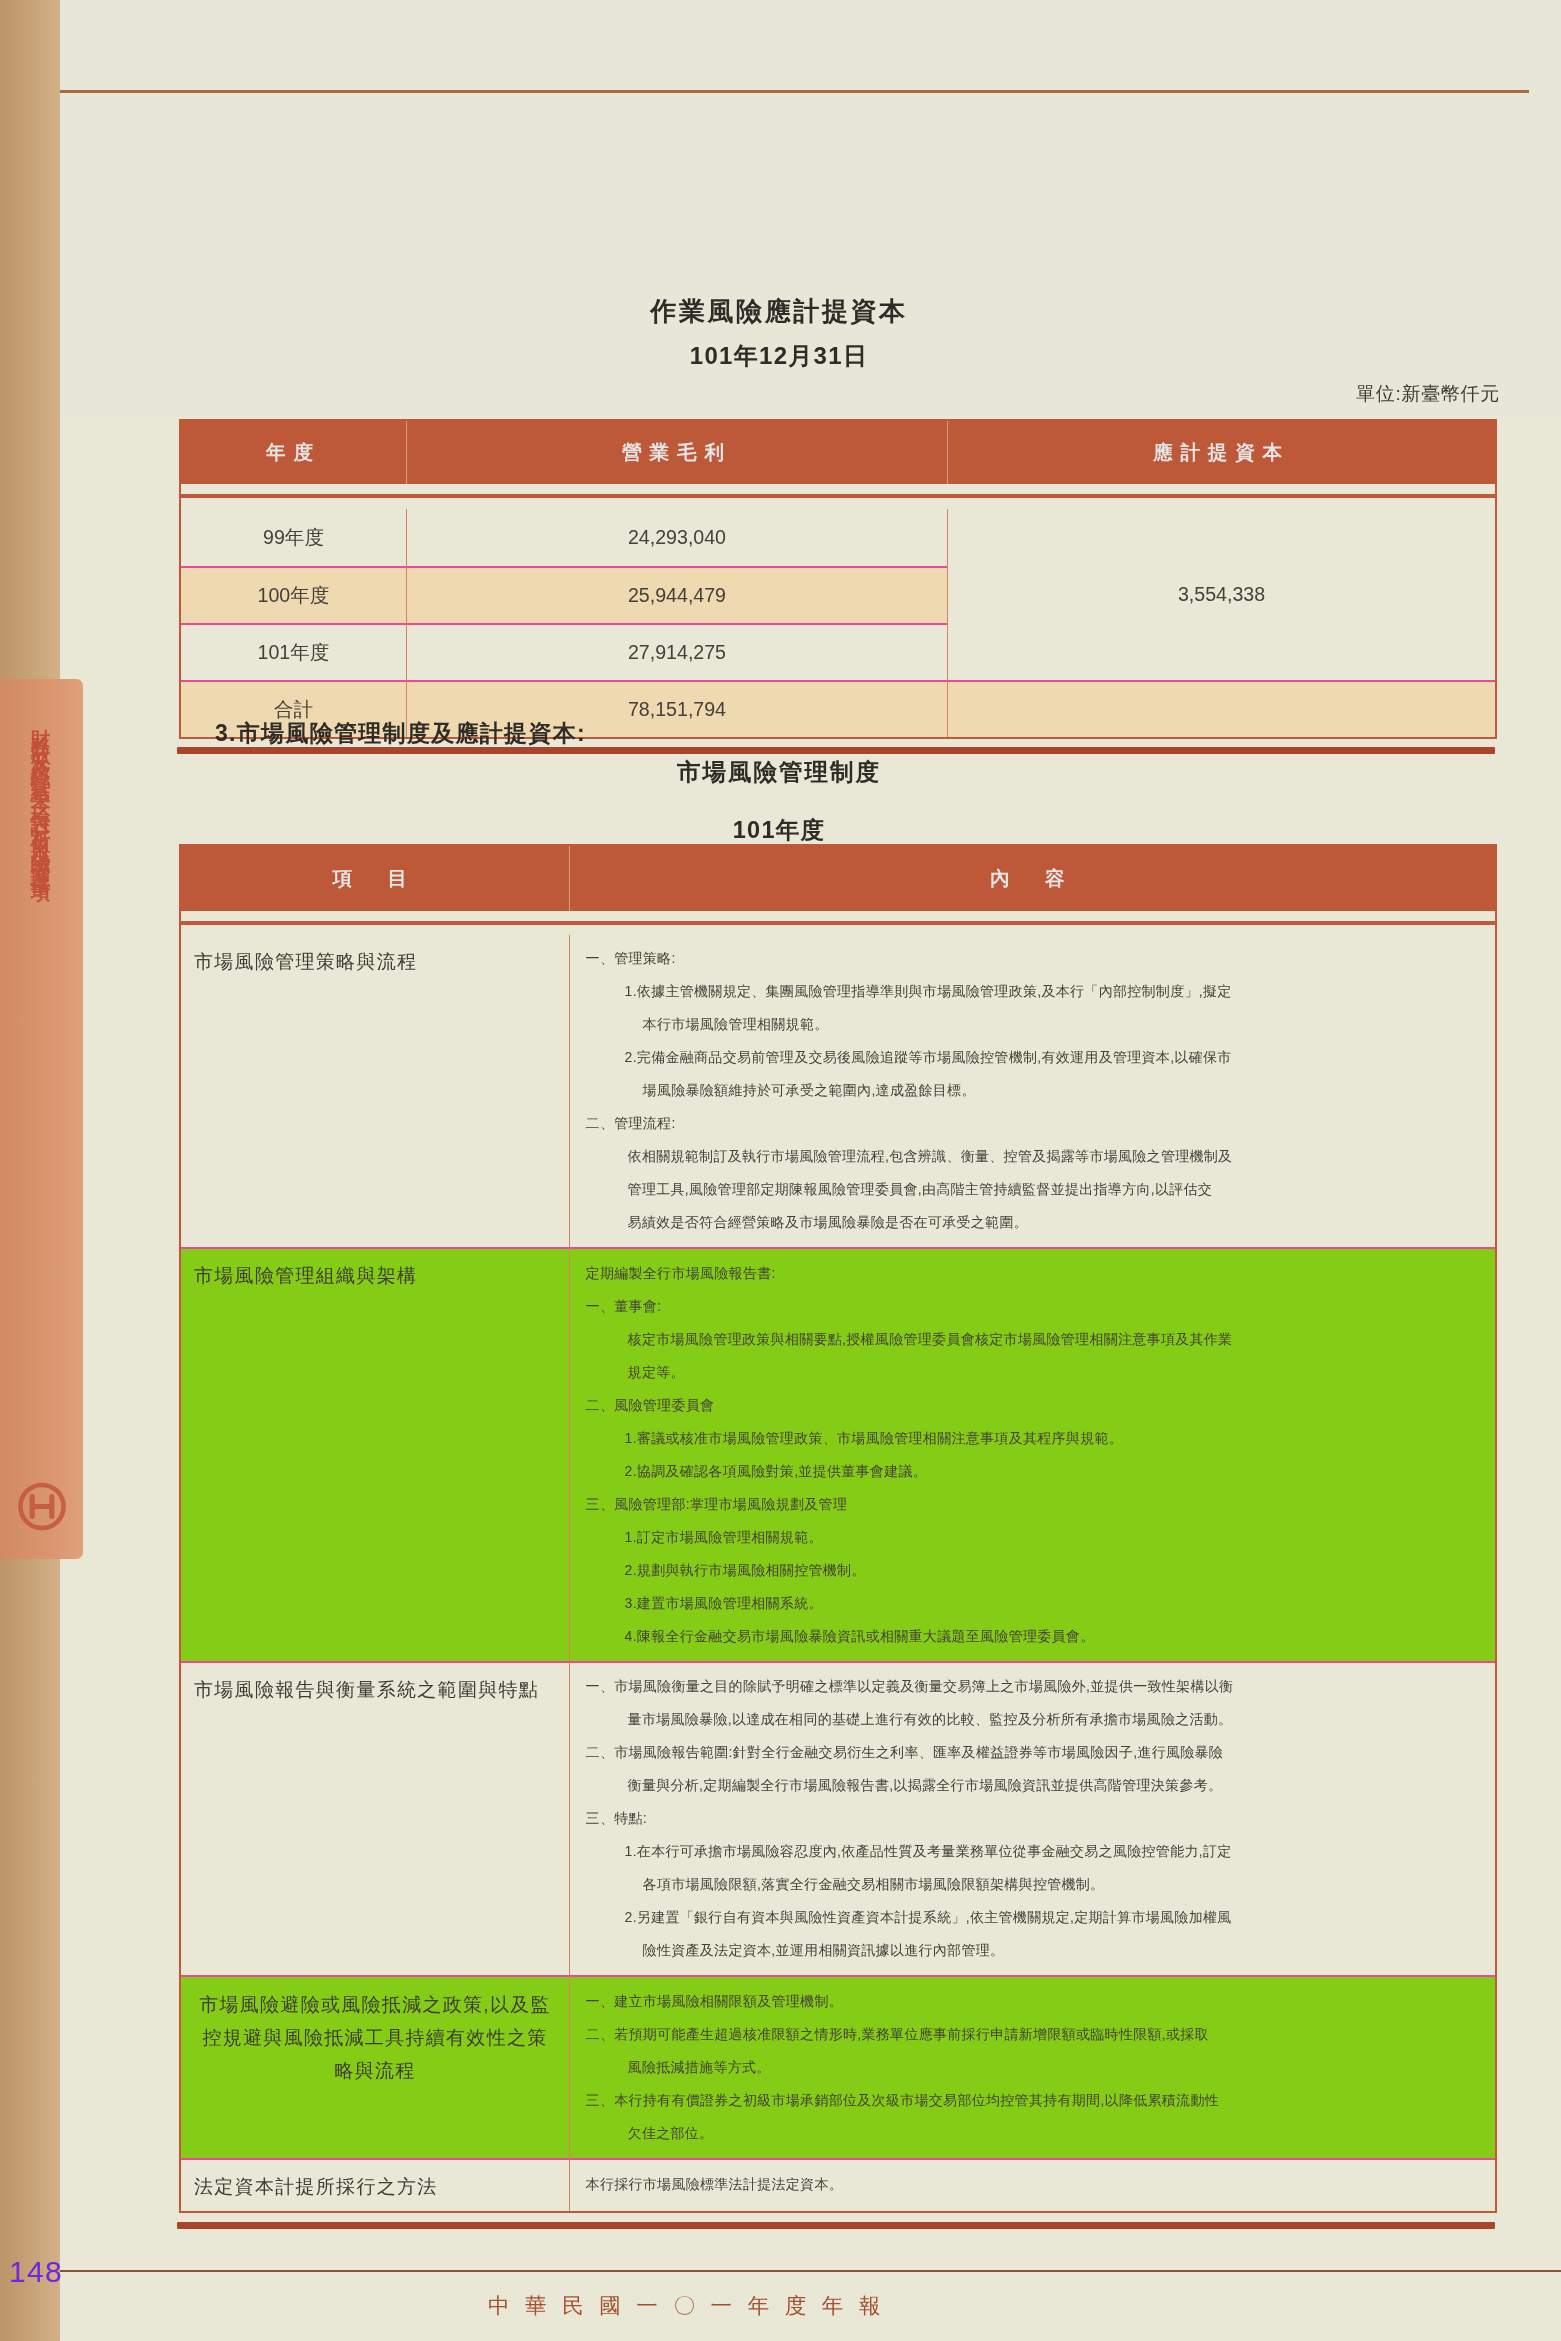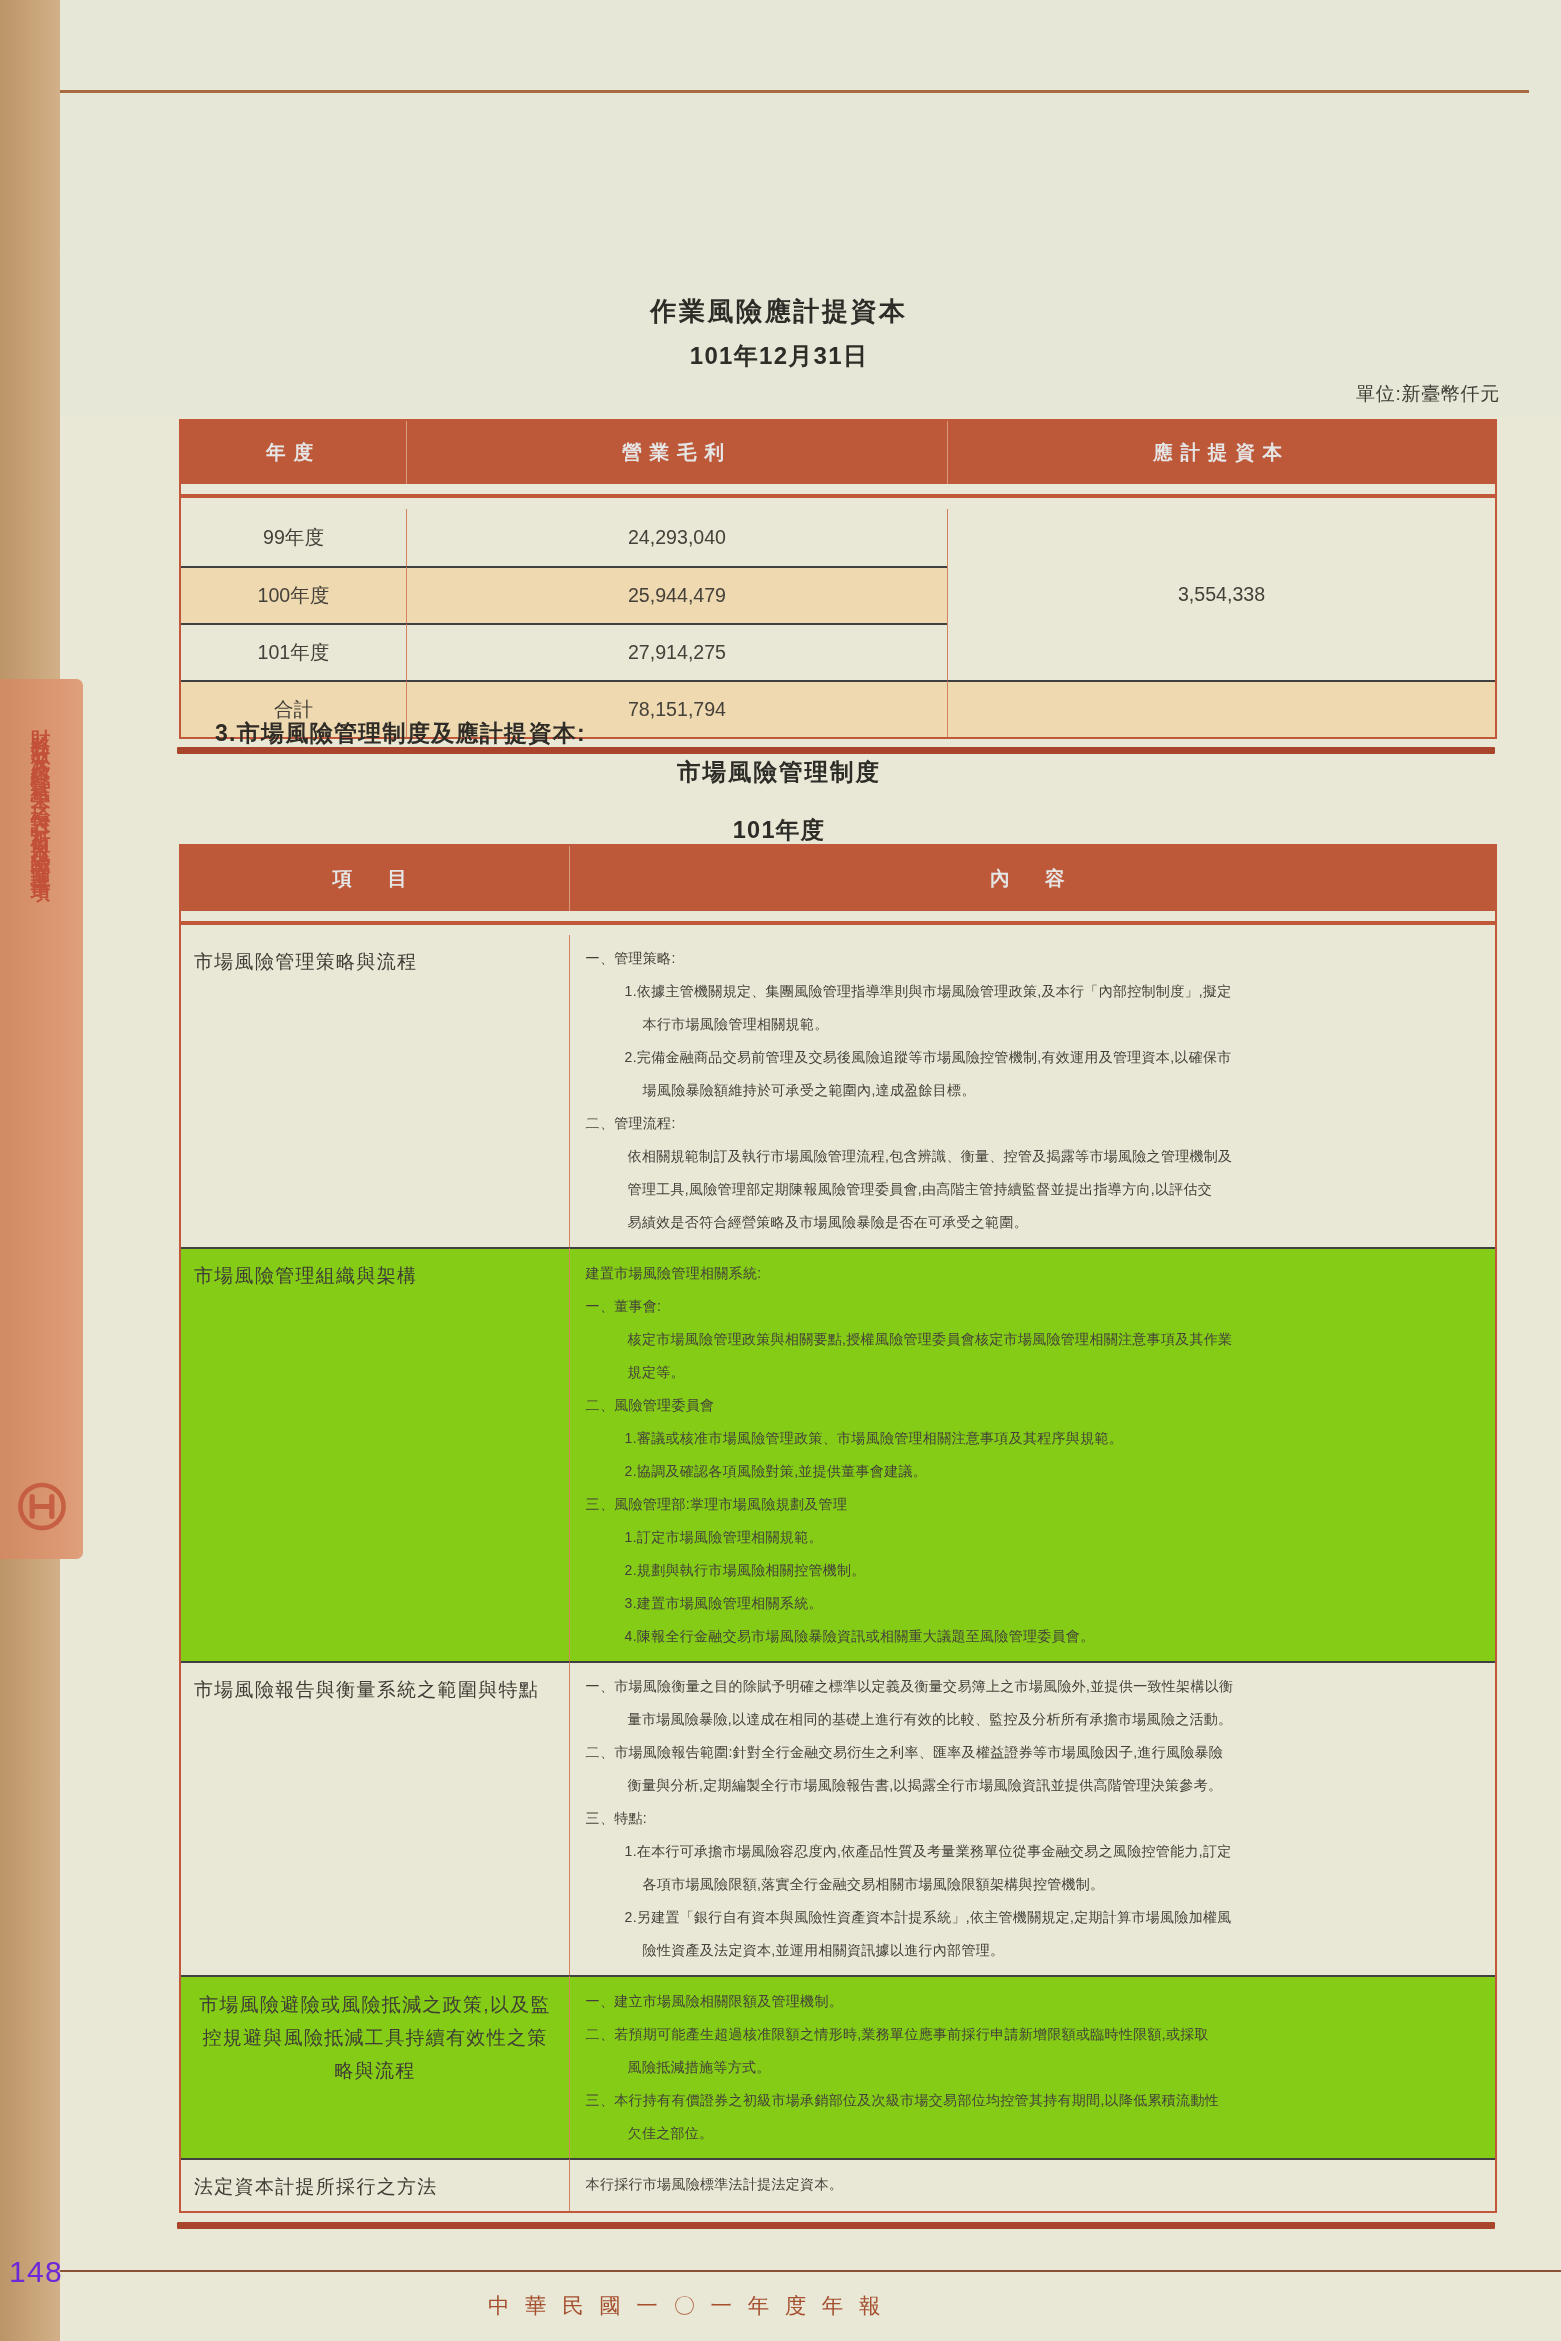--- a/index.html
+++ b/index.html
@@ -53,21 +53,21 @@
 
   
   .t1{position:absolute;left:179px;top:419px;width:1314px;
     grid-template-columns:225px 541px 1fr;
     grid-template-rows:63px 25px 57px 57px 57px 57px;}
   .t1 .cell{display:flex;align-items:center;justify-content:center;font-size:19.6px;color:#45413a;}
   .t1-thick{left:177px;top:747px;width:1318px;}
   .bg-cream{background:#e9e8d6;}
   .bg-tan{background:#eed9b0;}
   .bl{border-left:1.3px solid #d4825f;}
-  .bt{border-top:2px solid #404040;}
+  .bt{border-top:2px solid #ec4899;}
 
   
   .t2{position:absolute;left:179px;top:844px;width:1314px;
     grid-template-columns:388px 1fr;
     grid-template-rows:65px 23.5px auto auto auto auto auto;}
   .t2 .th{letter-spacing:10.4px;word-spacing:9px;}
   .t2label{padding:10.4px 13px 7.8px 13px;font-size:19px;line-height:33px;letter-spacing:1.3px;color:#3f3c35;}
   .t2content{padding:7.8px 6.5px 7.8px 15.6px;}
   .t2content .line{font-size:14px;line-height:33px;color:#45413a;letter-spacing:0.3px;white-space:nowrap;}
   .line.ac{padding-left:42px;}
@@ -142,21 +142,21 @@
       <div class="line b">2.完備金融商品交易前管理及交易後風險追蹤等市場風險控管機制,有效運用及管理資本,以確保市</div>
       <div class="line bc">場風險暴險額維持於可承受之範圍內,達成盈餘目標。</div>
       <div class="line a">二、管理流程:</div>
       <div class="line ac">依相關規範制訂及執行市場風險管理流程,包含辨識、衡量、控管及揭露等市場風險之管理機制及</div>
       <div class="line ac">管理工具,風險管理部定期陳報風險管理委員會,由高階主管持續監督並提出指導方向,以評估交</div>
       <div class="line ac">易績效是否符合經營策略及市場風險暴險是否在可承受之範圍。</div>
     </div>
 
   <div class="t2label bg-tan2 bt" style="grid-row:4;grid-column:1;">市場風險管理組織與架構</div>
   <div class="t2content bg-tan2 bt bl" style="grid-row:4;grid-column:2;">
-      <div class="line a">建置市場風險管理相關系統:</div>
+      <div class="line a">定期編製全行市場風險報告書:</div>
       <div class="line a">一、董事會:</div>
       <div class="line ac">核定市場風險管理政策與相關要點,授權風險管理委員會核定市場風險管理相關注意事項及其作業</div>
       <div class="line ac">規定等。</div>
       <div class="line a">二、風險管理委員會</div>
       <div class="line b">1.審議或核准市場風險管理政策、市場風險管理相關注意事項及其程序與規範。</div>
       <div class="line b">2.協調及確認各項風險對策,並提供董事會建議。</div>
       <div class="line a">三、風險管理部:掌理市場風險規劃及管理</div>
       <div class="line b">1.訂定市場風險管理相關規範。</div>
       <div class="line b">2.規劃與執行市場風險相關控管機制。</div>
       <div class="line b">3.建置市場風險管理相關系統。</div>

